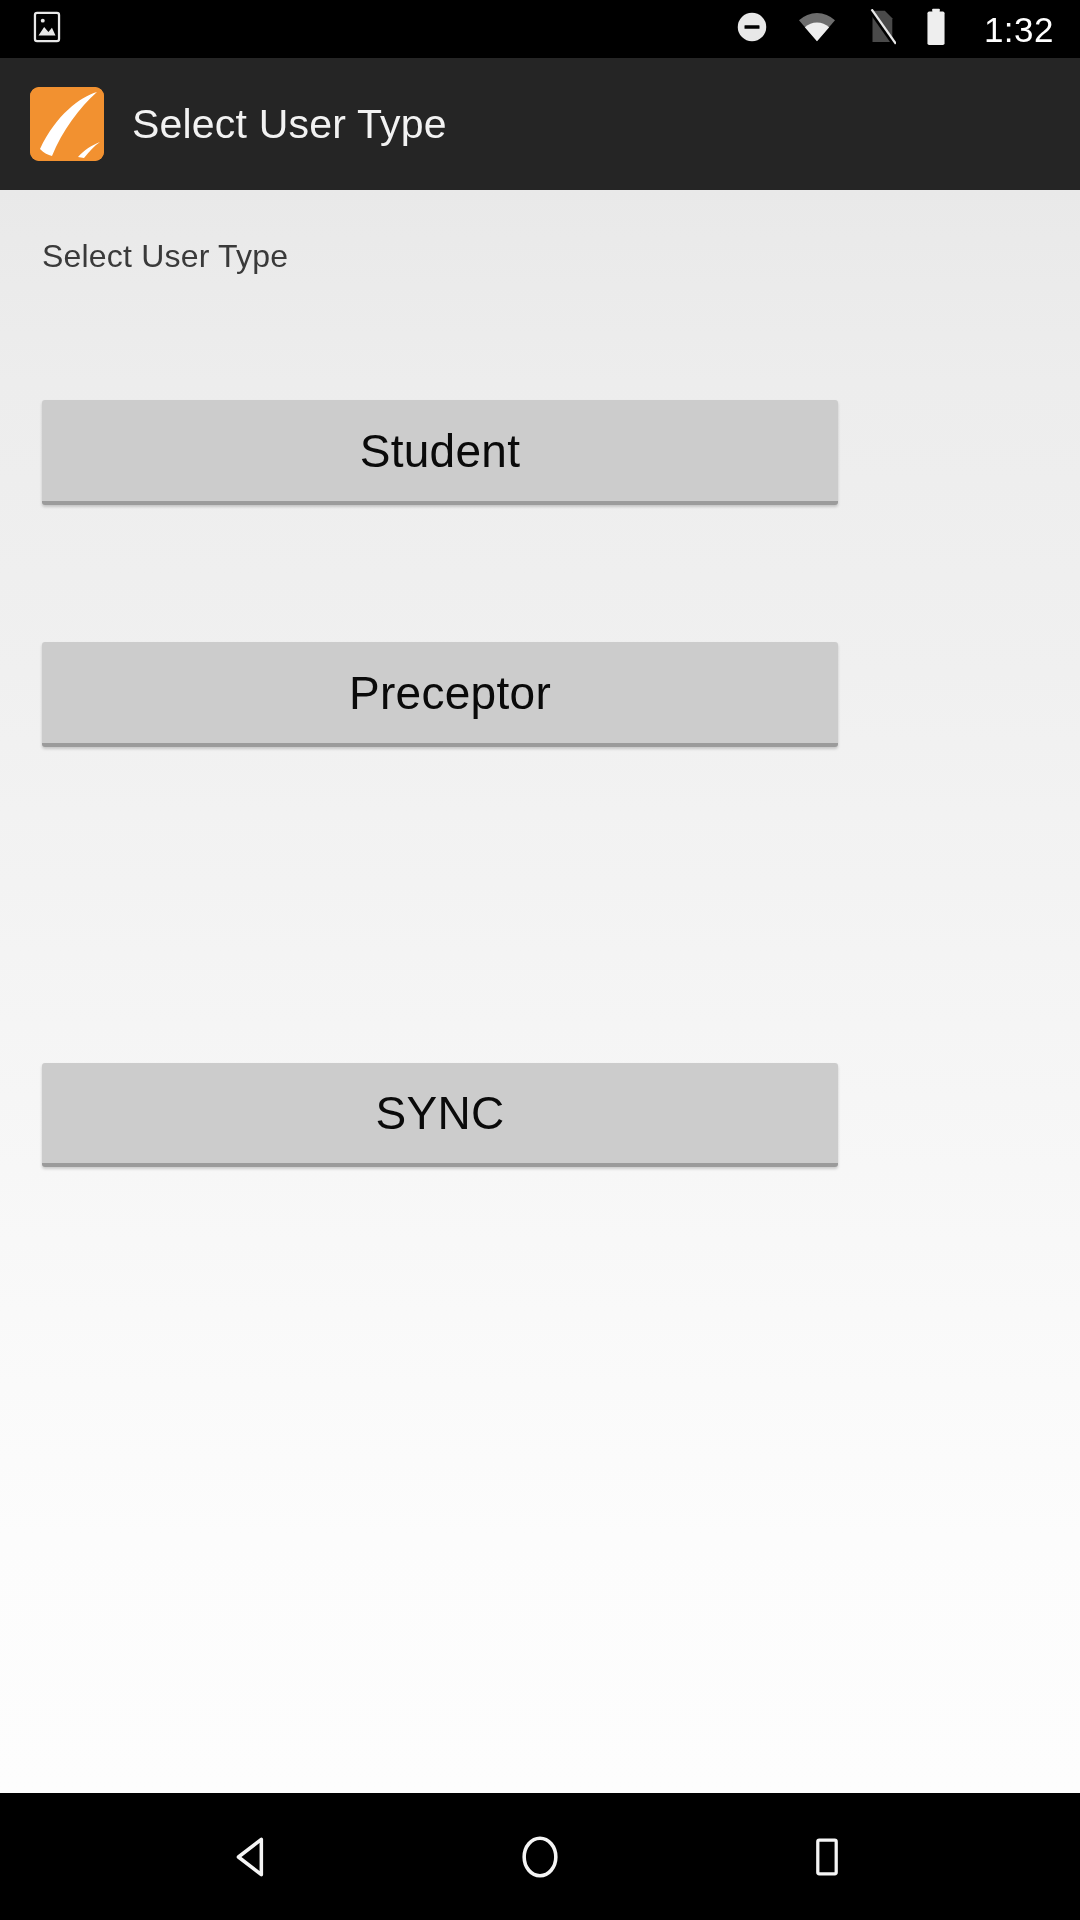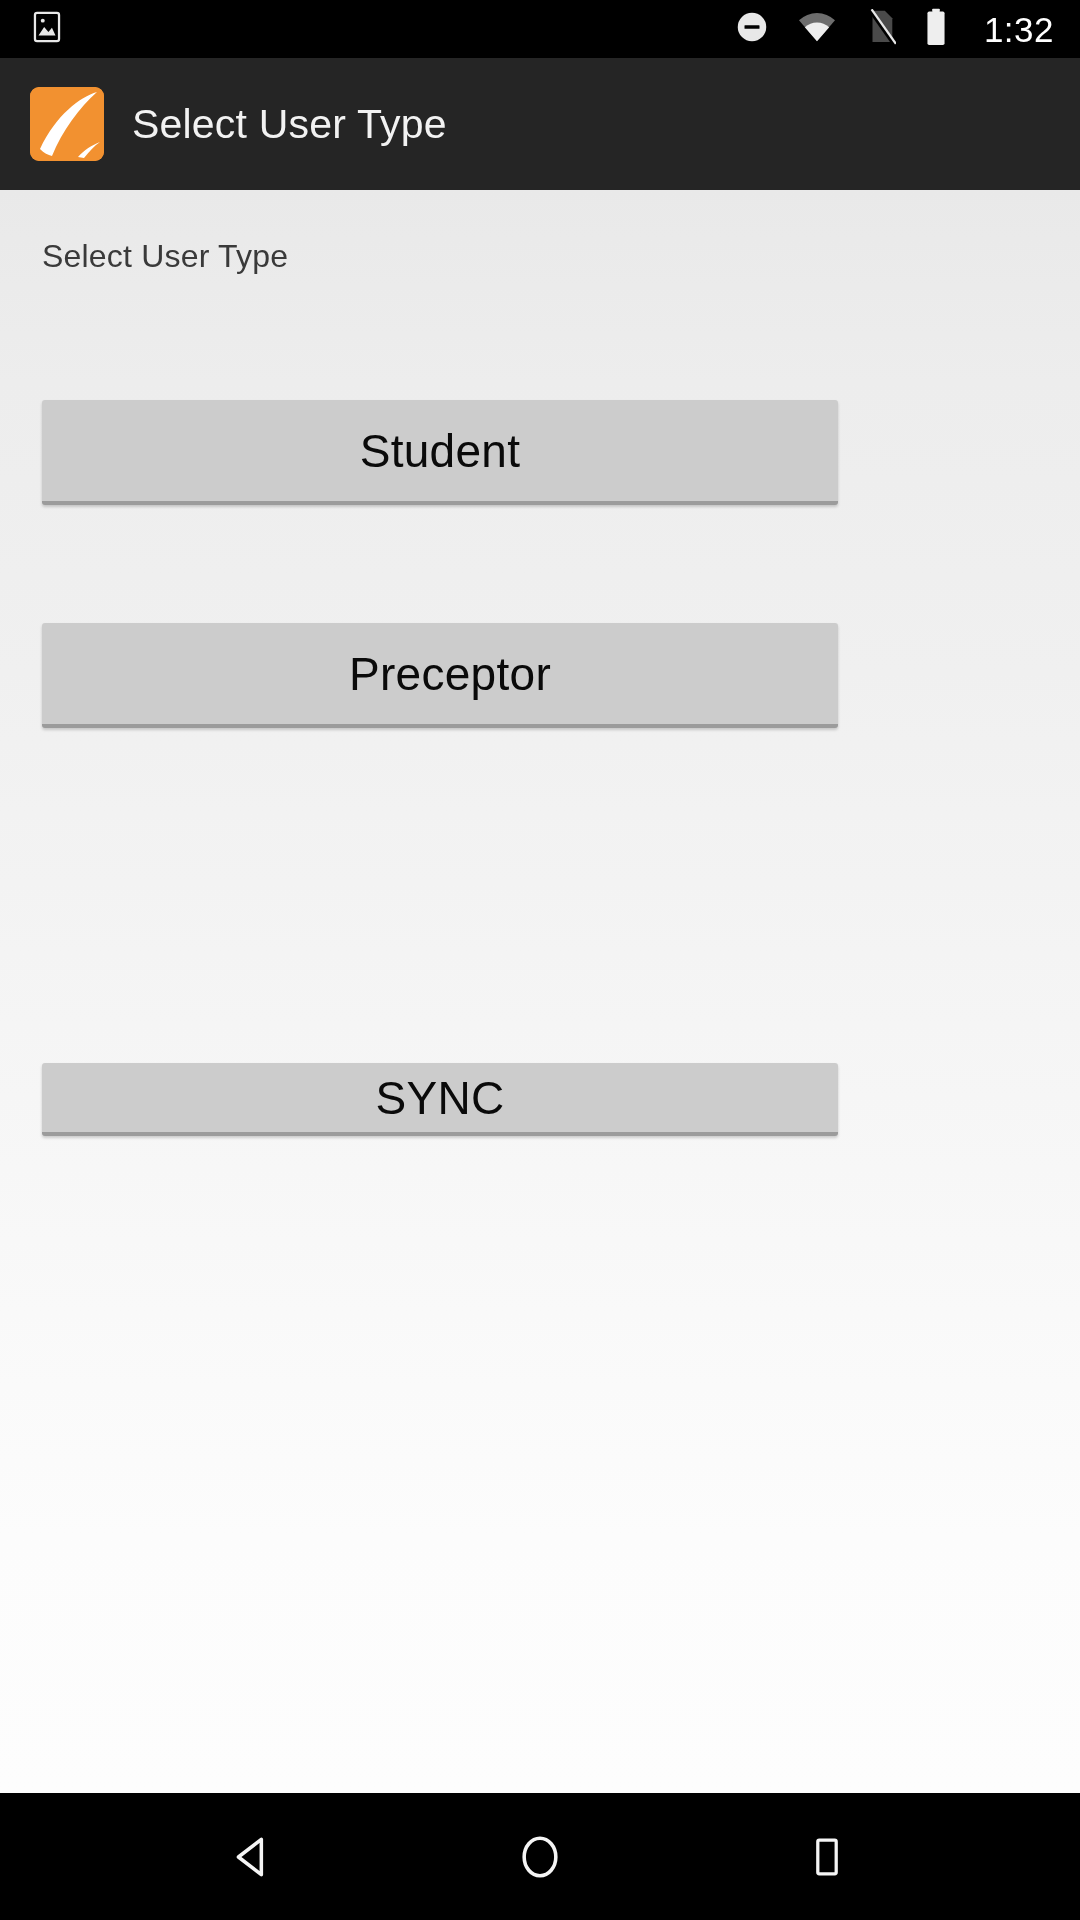--- a/index.html
+++ b/index.html
@@ -98,22 +98,22 @@
     border-radius:3px;
     color:#0a0a0a;
     font-family:"Liberation Sans", sans-serif;
     font-size:46px;
     letter-spacing:0.3px;
     display:flex; align-items:center; justify-content:center;
     box-shadow:0 2px 3px rgba(0,0,0,0.18);
     cursor:pointer;
   }
   .btn-student   { top:210px; height:105px; }
-  .btn-preceptor { top:433px; height:105px;padding-left:20px; }
-  .btn-sync      { top:873px; height:73px; }
+  .btn-preceptor { top:452px; height:105px;padding-left:20px; }
+  .btn-sync      { top:873px; height:104px; }
 
   
   .nav-bar {
     height:127px; flex:0 0 127px;
     background:#000000;
     display:flex; align-items:center; justify-content:space-around;
     padding:0 110px;
   }
   .nav-btn {
     width:120px; height:127px;

